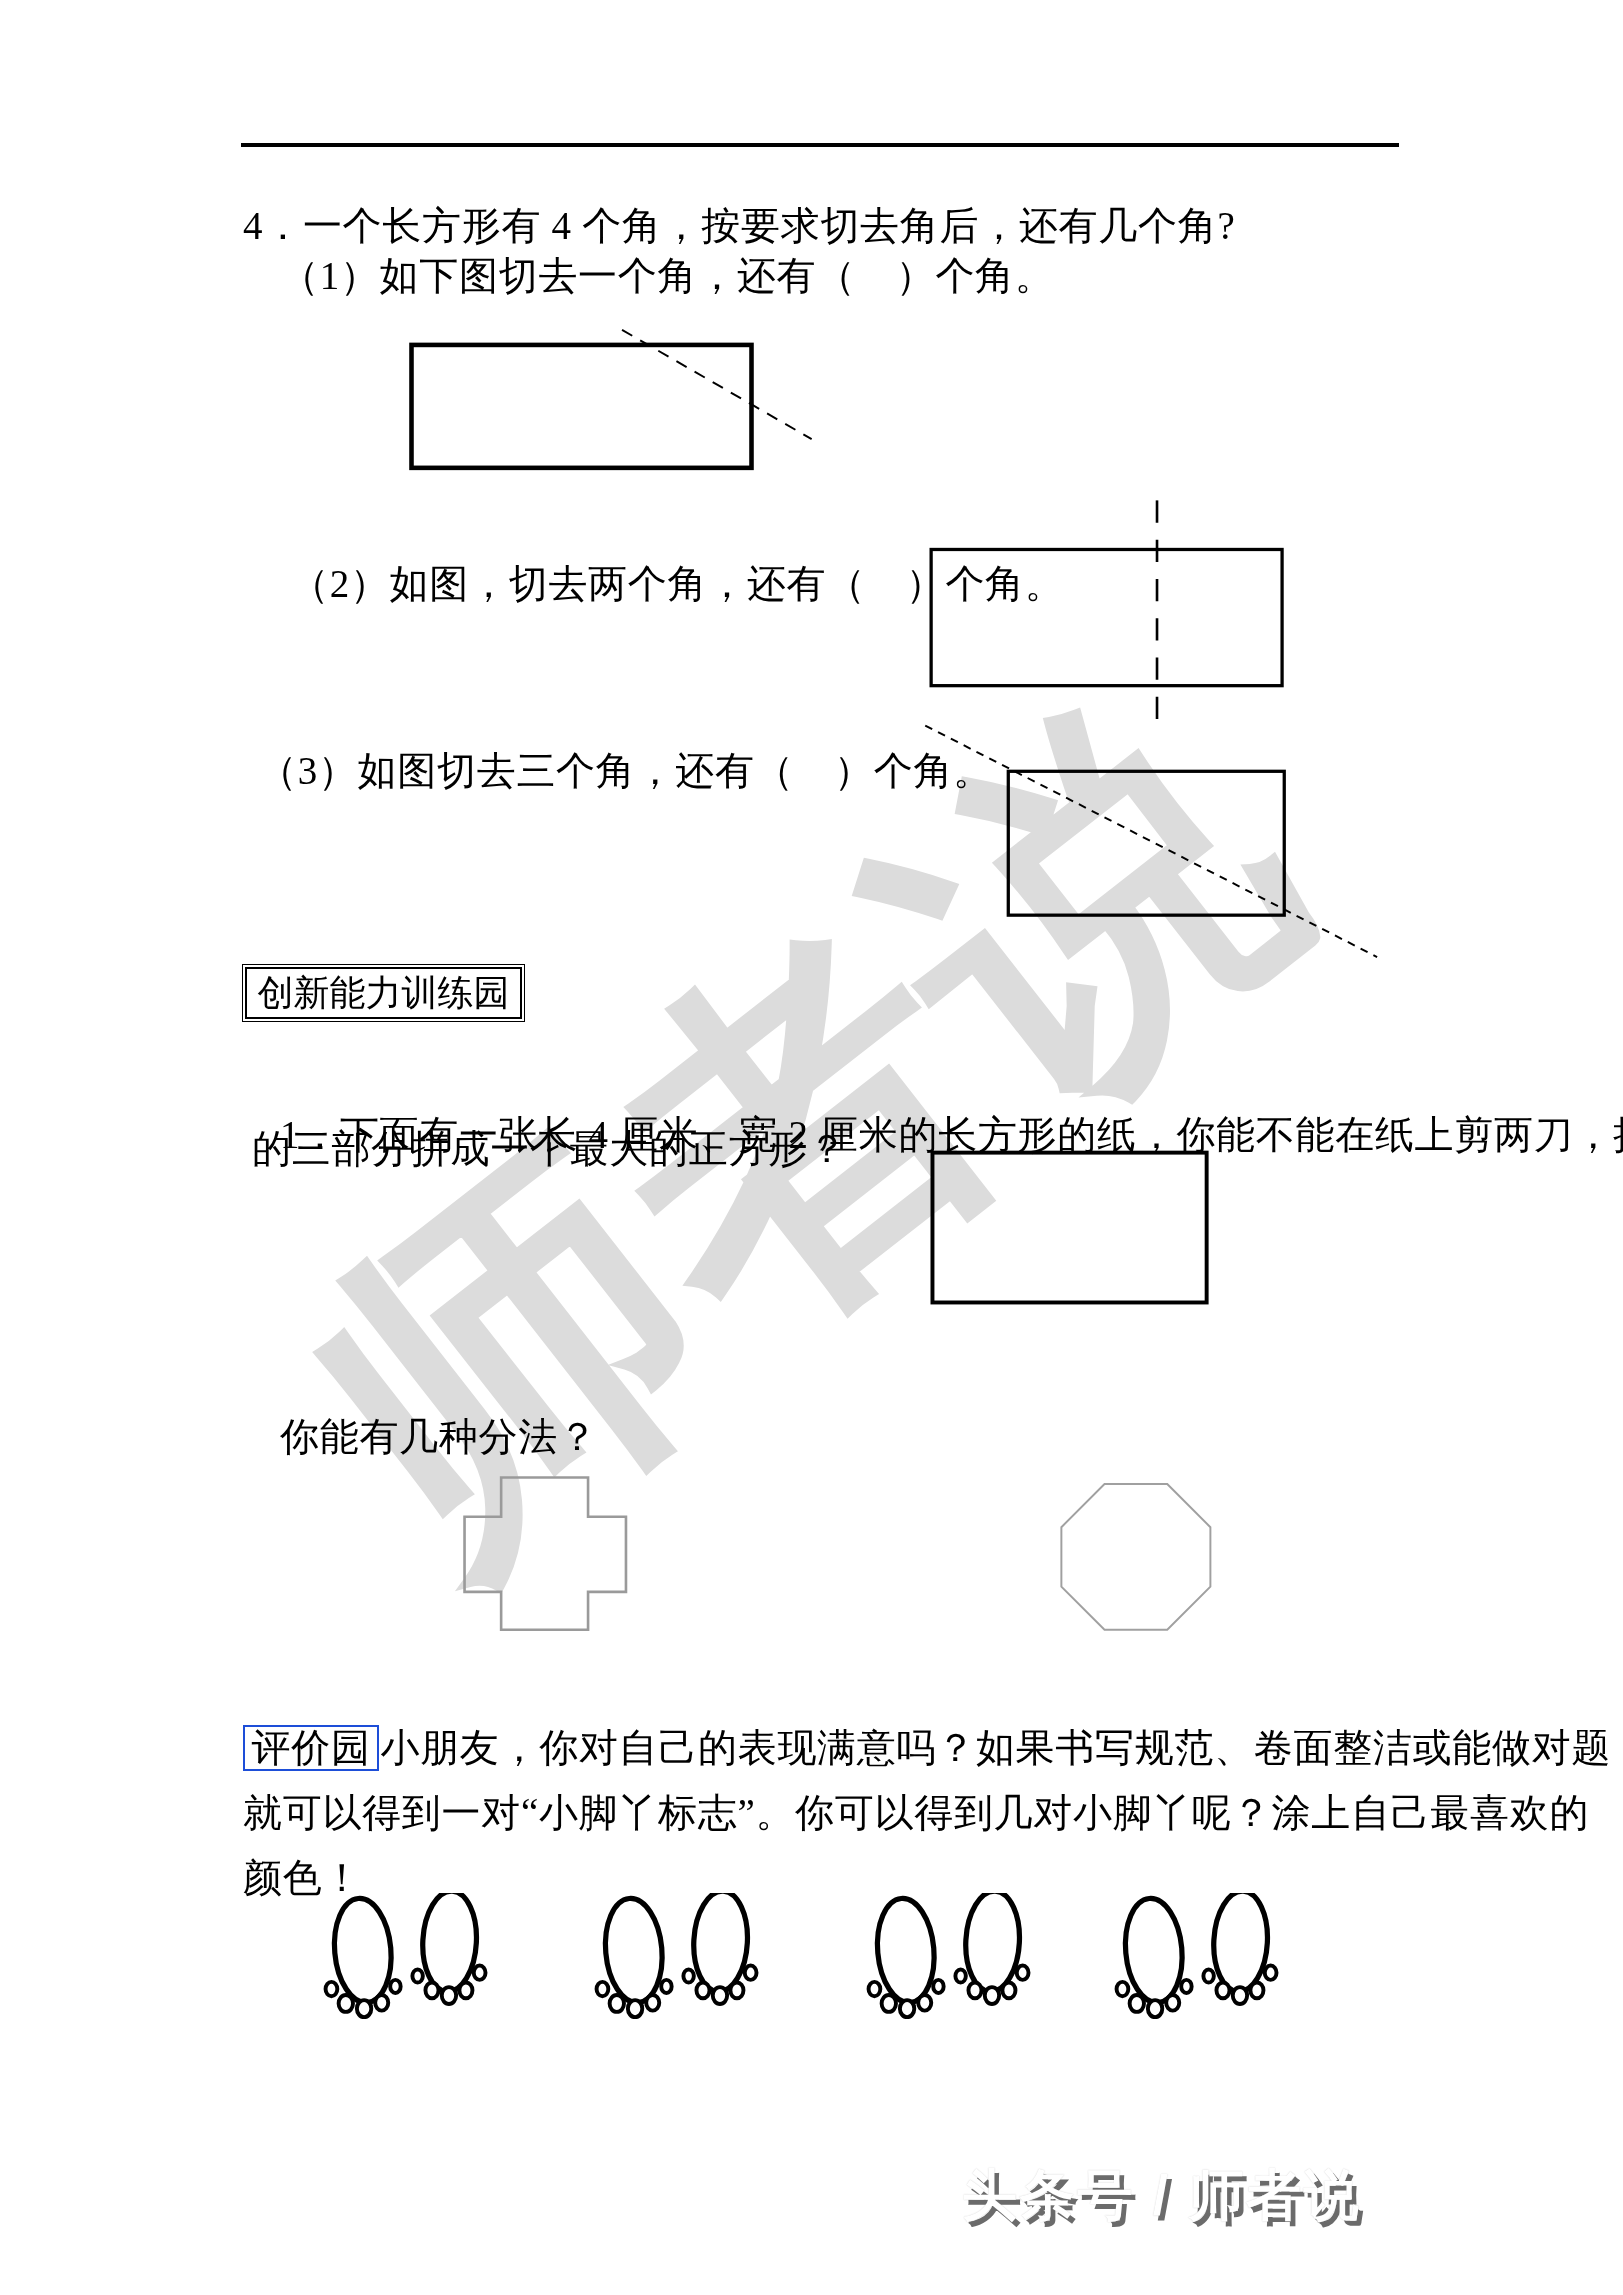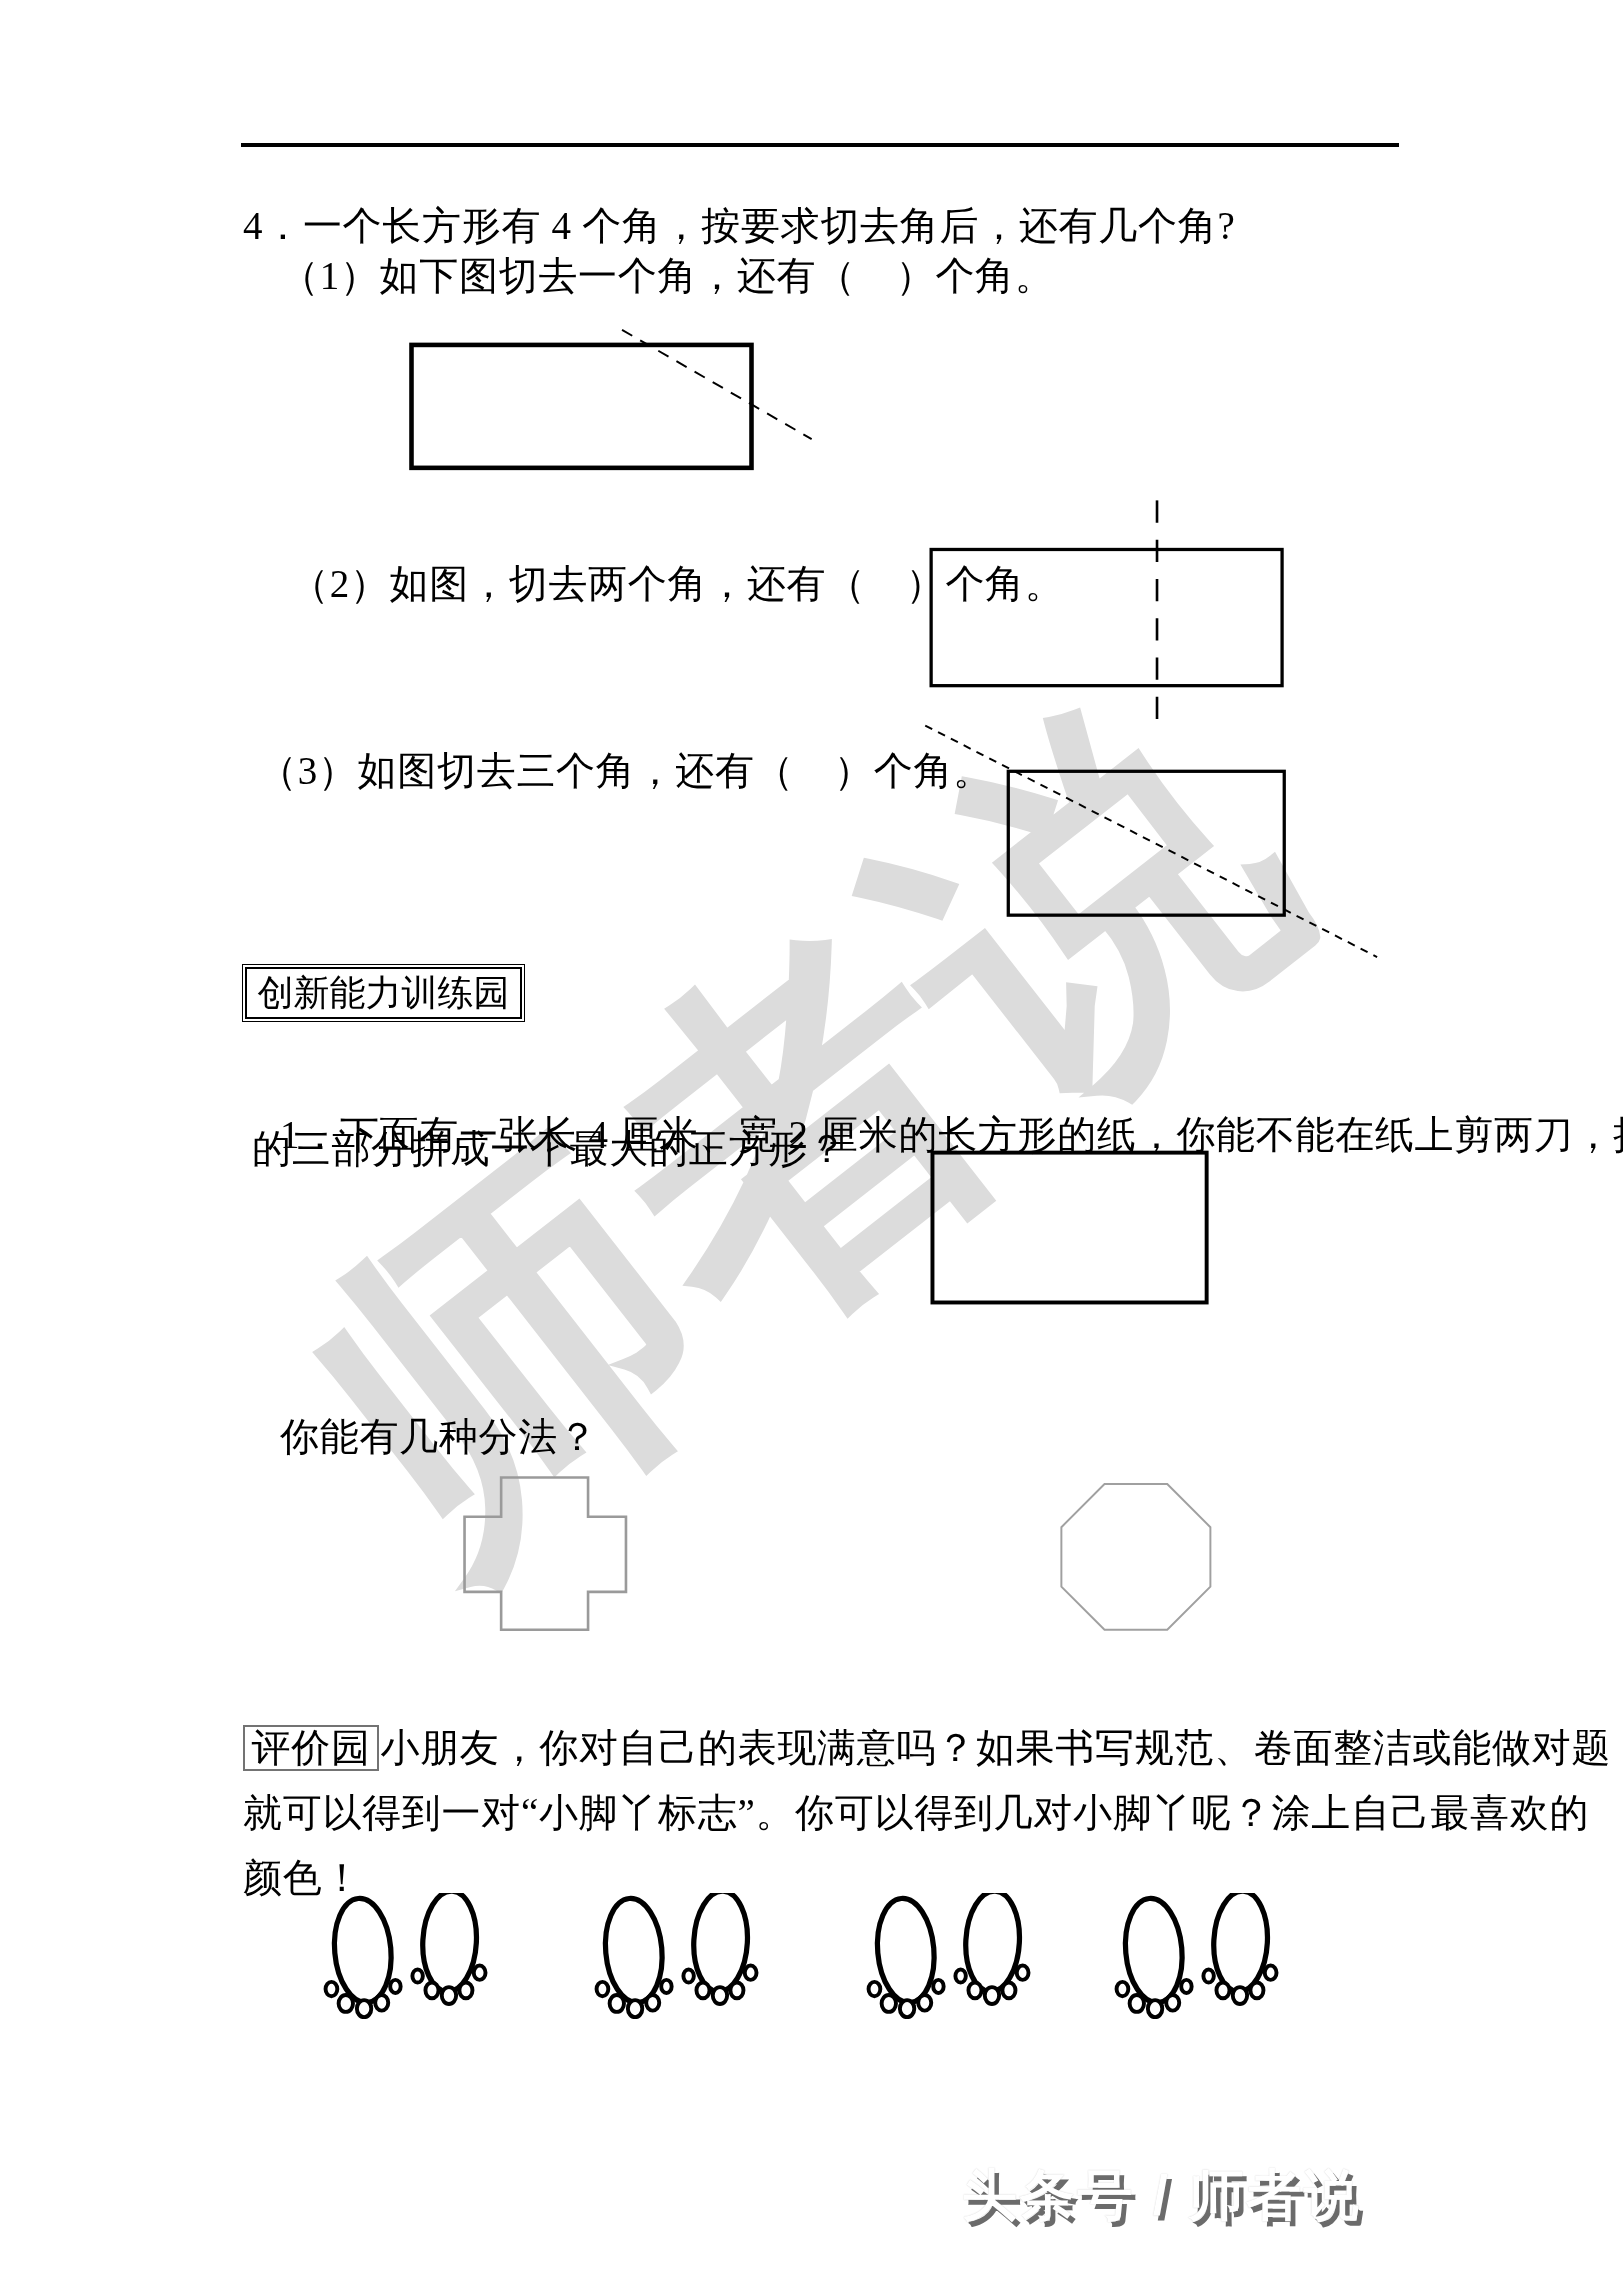--- a/index.html
+++ b/index.html
@@ -15,21 +15,21 @@
     position:absolute;
     font-size:39px;
     line-height:49px;
     white-space:nowrap;
     letter-spacing:0.7px;
     z-index:2;
   }
   .figure{position:absolute;z-index:2;}
   .badge{
     display:inline-block;
-    border:2px solid #737373;
+    border:2px solid #1d4ed8;
     padding:3.9px 6.5px;
     margin-right:1.3px;
     line-height:34px;
   }
   .heading-box{
     position:absolute;
     border:2px solid #000;
     outline:0.7px solid #000;
     outline-offset:2.6px;
     padding:6.5px 10.5px;

